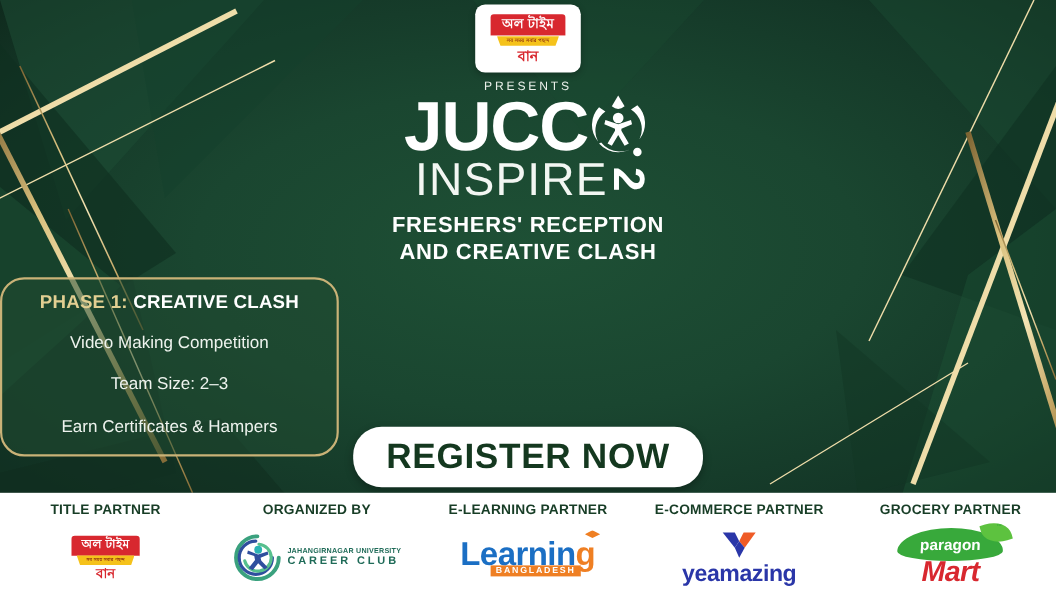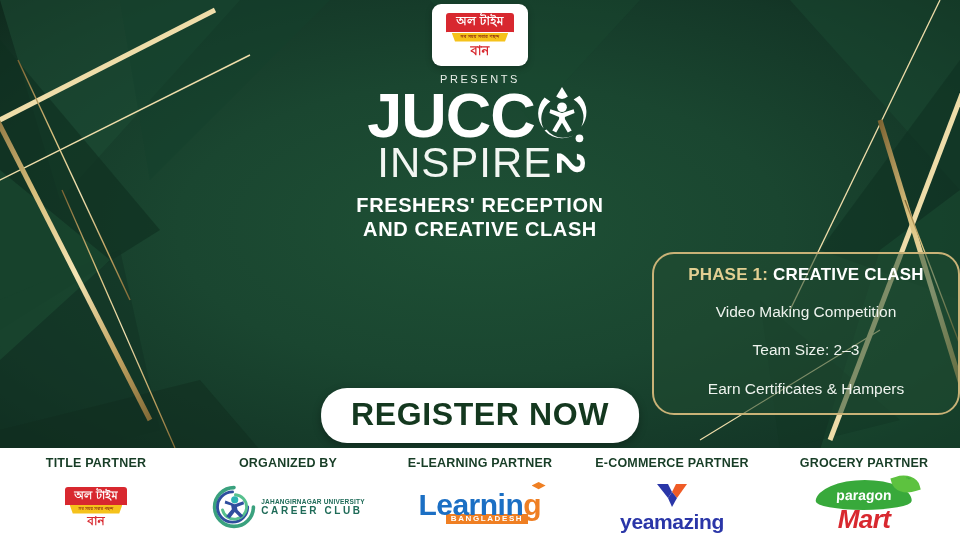--- a/index.html
+++ b/index.html
@@ -121,21 +121,21 @@
     font-size:20px;
     font-weight:bold;
     letter-spacing:.6px;
     text-align:center;
     line-height:1.22;
   }
 
   
   .phases {
     position:absolute; top:252px; left:0; right:0;
-    display:flex; justify-content:flex-end; gap:44px;
+    display:flex; justify-content:flex-start; gap:44px;
   }
   .phase-card {
     width:308px;
     border:2px solid #c9b277;
     border-radius:22px;
     background:rgba(32,74,50,.55);
     padding:11px 10px 13px;
     text-align:center;
   }
   .phase-head {

